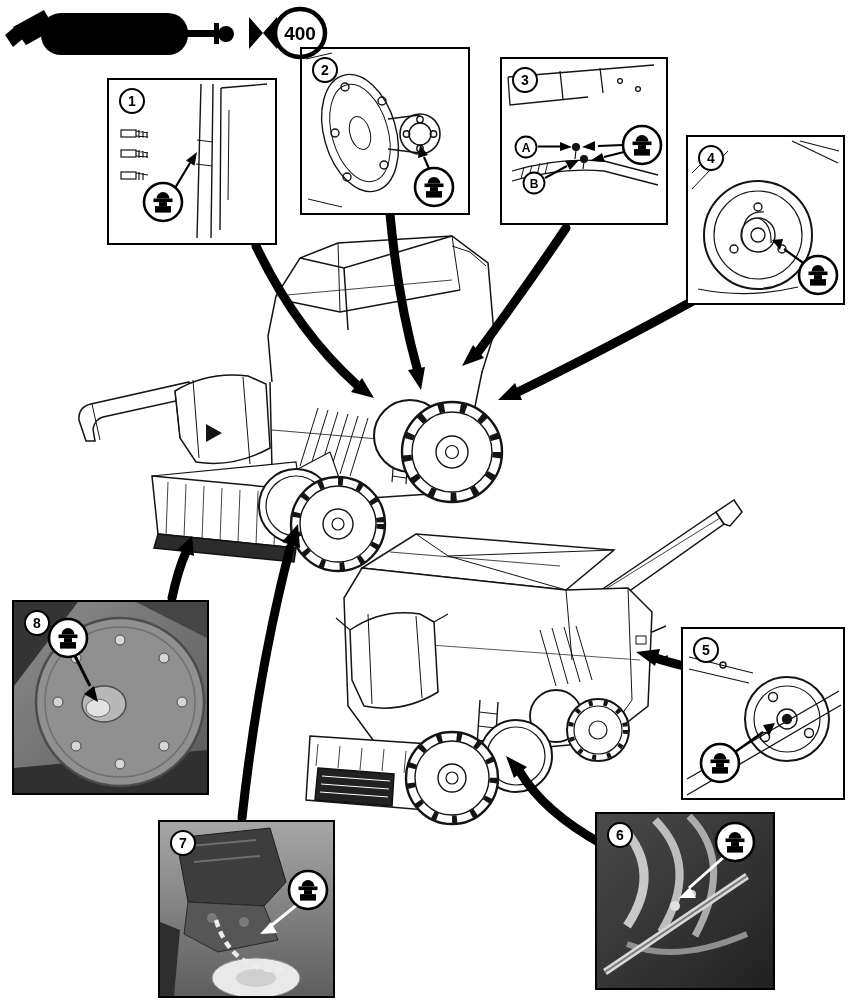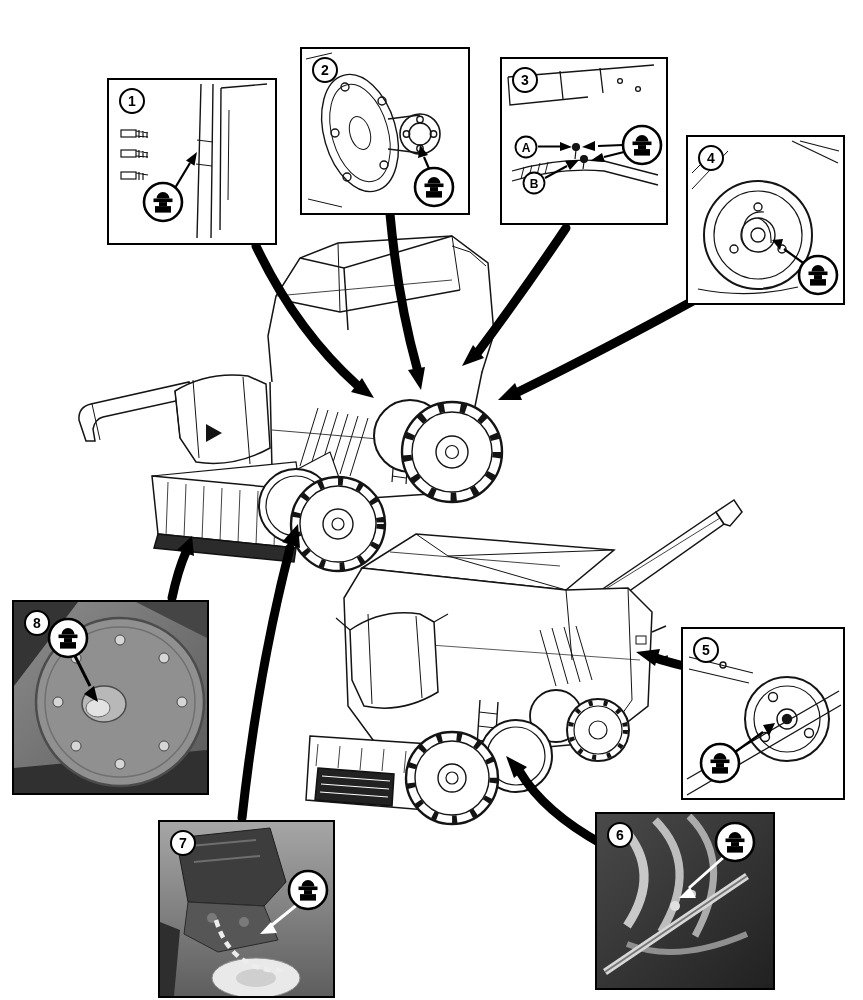--- a/index.html
+++ b/index.html
@@ -27,20 +27,36 @@
       <g id="zerk">
         <circle cx="22" cy="22" r="19" fill="#fff" stroke="#000" stroke-width="2.6"></circle>
         <path d="M15.5,18.5 a6.5,6.5 0 0 1 13,0 z" fill="#000"></path>
         <rect x="12.5" y="18.5" width="19" height="3.6" fill="#000"></rect>
         <rect x="18" y="22.1" width="8" height="4" fill="#000"></rect>
         <rect x="14" y="26.1" width="16" height="6.5" fill="#000"></rect>
       </g>
     </defs>
   </svg>
 
+  <div class="legend">
+    <svg width="232" height="62" viewBox="0 0 232 62">
+      <polygon points="1,33 13,23 21,35 9,45" fill="#000"></polygon>
+      <polygon points="9,25 40,8 51,27 22,43" fill="#000"></polygon>
+      <rect x="37" y="11" width="147" height="42" rx="20" fill="#000"></rect>
+      <rect x="182" y="28" width="32" height="7" fill="#000"></rect>
+      <rect x="210" y="21" width="5" height="21" fill="#000"></rect>
+      <circle cx="222" cy="32" r="8" fill="#000"></circle>
+    </svg>
+    <svg width="82" height="56" viewBox="0 0 82 56">
+      <polygon points="3,12 3,44 17,28" fill="#000"></polygon>
+      <polygon points="31,12 31,44 17,28" fill="#000"></polygon>
+      <ellipse cx="54" cy="28" rx="25" ry="24" fill="none" stroke="#000" stroke-width="4.5"></ellipse>
+      <text x="54" y="35" text-anchor="middle" font-size="19" font-weight="bold">400</text>
+    </svg>
+  </div>
 
   <svg class="scene" width="863" height="1000" viewBox="0 0 863 1000">
 
     <g stroke="#141414" fill="none" stroke-width="1.5">
 
       <path d="M86,441 L79,420 Q78,407 91,404 L189,382 L194,397 L103,417 Q95,419 93,429 L95,441 Z" fill="#fff"></path>
       <path d="M92,404 L100,440" stroke-width="1"></path>
 
       <path d="M268,336 L276,296 300,258 338,243 452,236 488,263 494,334 482,372 460,390 300,404 272,382 Z" fill="#fff"></path>
       <path d="M300,258 L344,268 L452,236"></path>

